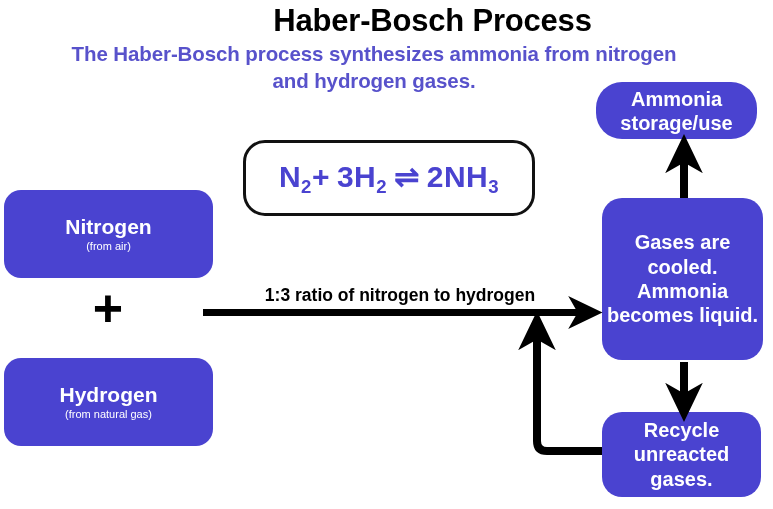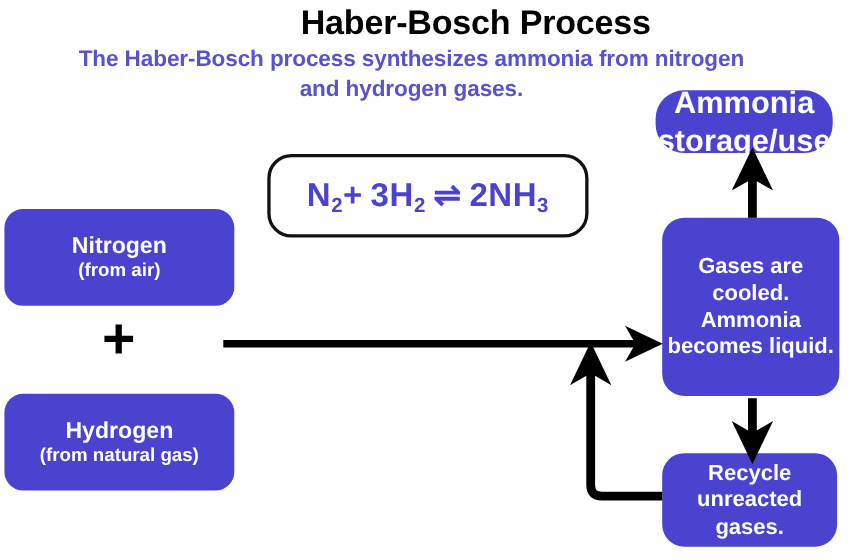--- a/index.html
+++ b/index.html
@@ -53,29 +53,29 @@
     justify-content: center;
     text-align: center;
     box-sizing: border-box;
     line-height: 1.16;
   }
   .box .l1 {
     font-size: 21px;
     font-weight: bold;
   }
   .box .l2 {
-    font-size: 17px;
-    font-weight: bold;
+    font-size: 11px;
+    font-weight: normal;
   }
 
   #box-nitrogen  { left: 4px;   top: 190px; width: 209px; height: 88px;  border-radius: 17px; }
   #box-hydrogen  { left: 4px;   top: 358px; width: 209px; height: 88px;  border-radius: 17px; }
 
   #box-ammonia   { left: 596px; top: 82px;  width: 161px; height: 57px;  border-radius: 26px; }
-  #box-ammonia .l1 { font-size: 28px; line-height: 1.2; }
+  #box-ammonia .l1 { font-size: 20px; line-height: 1.2; }
 
   #box-cooled    { left: 602px; top: 198px; width: 161px; height: 162px; border-radius: 20px; }
   #box-cooled .l1 { font-size: 20px; line-height: 1.22; }
 
   #box-recycle   { left: 602px; top: 412px; width: 159px; height: 85px;  border-radius: 20px; }
   #box-recycle .l1 { font-size: 20px; line-height: 1.22; }
 
   
   #equation-box {
     position: absolute;
@@ -169,20 +169,21 @@
     <div class="l2">(from air)</div>
   </div>
 
   <div id="plus-sign">+</div>
 
   <div class="box" id="box-hydrogen">
     <div class="l1">Hydrogen</div>
     <div class="l2">(from natural gas)</div>
   </div>
 
+  <div id="label-ratio">1:3 ratio of nitrogen to hydrogen</div>
 
 
   <div class="box" id="box-ammonia">
     <div class="l1">Ammonia storage/use</div>
   </div>
 
   <div class="box" id="box-recycle">
     <div class="l1">Recycle unreacted gases.</div>
   </div>
 

